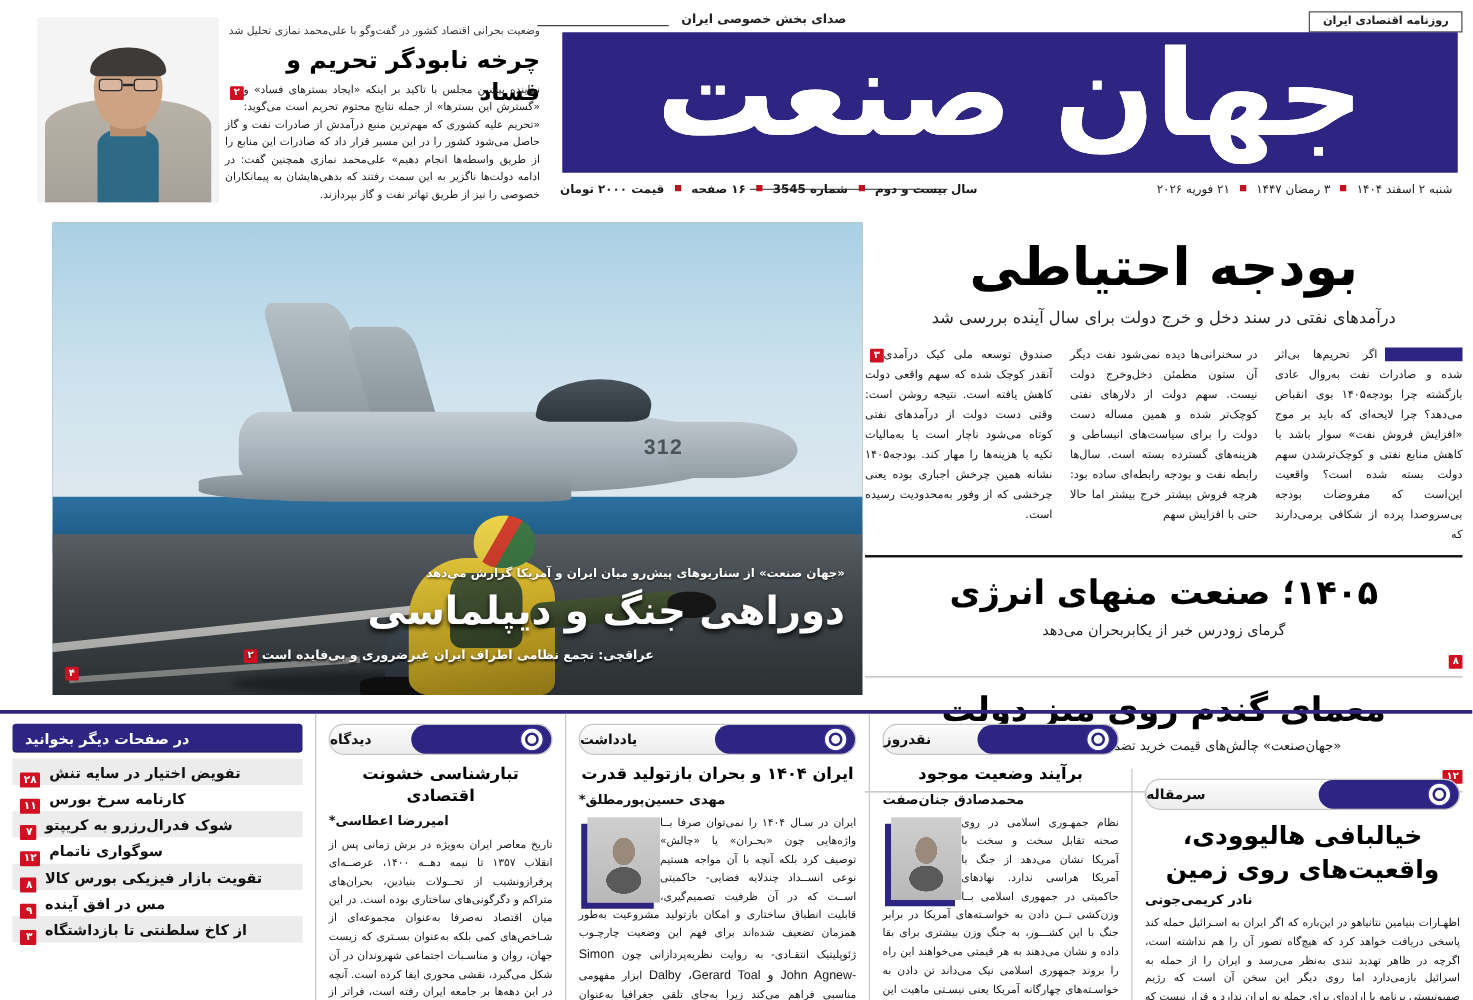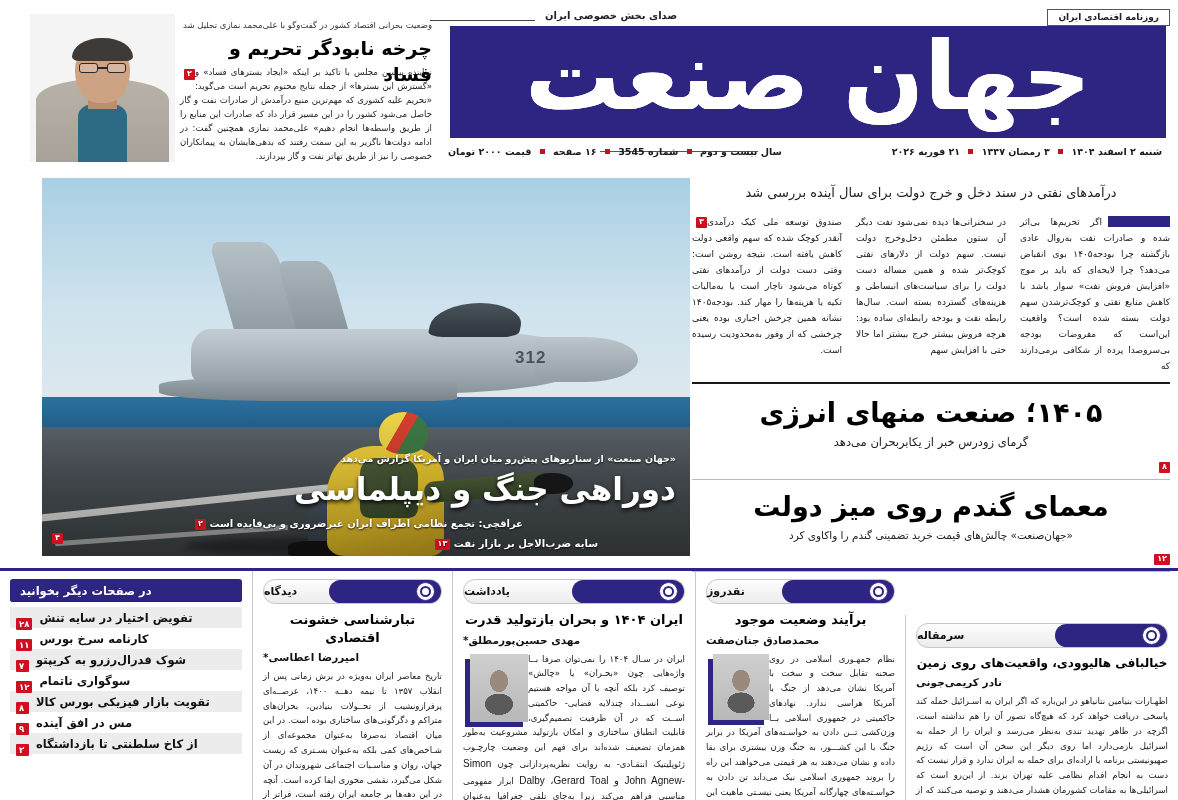--- a/index.html
+++ b/index.html
@@ -42,21 +42,21 @@
     white-space:nowrap; transform:translateY(-6px);
     text-shadow:0 0 0 #fff;
   }
   .masthead-frame {
     position:absolute; top:26px; right:12px; left:450px; height:112px;
     border:2px solid #2e2481; pointer-events:none;
   }
 
   .dateline {
     position:absolute; top:146px; right:16px;
-    font-size:9.5px; font-weight:bold; color:#1a1a1a; letter-spacing:0;
+    font-size:9.5px; font-weight:normal; color:#1a1a1a; letter-spacing:0;
   }
   .issueline {
     position:absolute; top:146px; left:448px;
     font-size:9.5px; font-weight:bold; color:#1a1a1a;
   }
   .sq { display:inline-block; width:5px; height:5px; background:#c1121f; margin:0 5px; vertical-align:1px; }
   .dateline-rule {
     position:absolute; top:151px; left:600px; width:158px; height:1px; background:#555;
   }
 
@@ -190,21 +190,21 @@
     position:absolute; right:6px; top:2px; width:19px; height:19px; z-index:4;
     border-radius:50%; background:#fff; border:1px solid #3b32a0;
     display:flex; align-items:center; justify-content:center;
   }
   .sectab .logo-circle i {
     display:block; width:11px; height:11px; border-radius:50%;
     border:2px solid #2e2481;
   }
 
   .art-title {
-    text-align:center; font-size:12px; font-weight:bold; color:#000;
+    text-align:center; font-size:20px; font-weight:bold; color:#000;
     line-height:1.35; margin-top:2px;
   }
   .art-title.sm { font-size:13px; }
   .art-author {
     text-align:left; font-size:10.5px; font-weight:bold; color:#111; margin-top:5px;
   }
   .art-body {
     font-size:8.6px; line-height:1.72; text-align:justify; color:#151515; margin-top:6px;
   }
   .art-body .lat { font-family:"Liberation Sans",sans-serif; font-size:10px; direction:ltr; unicode-bidi:embed; }
@@ -231,21 +231,21 @@
     box-shadow:inset 0 -1px 0 #241c69;
   }
   .list-item {
     display:flex; align-items:center; justify-content:flex-end; gap:7px;
     height:21px; font-size:11.5px; font-weight:bold; color:#111; padding:0 6px;
   }
   .list-item:nth-child(odd) { background:#ffffff; }
   .list-item:nth-child(even) { background:#ececec; }
   .list-item .num {
     background:#d01020; color:#fff; font-size:8.5px; font-weight:bold;
-    padding:1px 3px; border-radius:1px; min-width:13px; text-align:left;margin-top:13px;
+    padding:1px 3px; border-radius:1px; min-width:13px; text-align:right;margin-top:13px;
   }
   .list-item .txt { }
 
   
   .portrait { position:absolute; inset:0; }
   .portrait .bg { position:absolute; inset:0; background:#f4f4f4; }
   .portrait .suit {
     position:absolute; left:4%; right:4%; bottom:0; height:56%;
     background:linear-gradient(180deg,#b9b2a8 0%,#a8a199 100%);
     border-radius:46% 46% 0 0 / 26% 26% 0 0;
@@ -460,28 +460,25 @@
         <div class="crew-helmet"></div>
         <div class="grad-bottom"></div>
       </div>
 
       <div class="hero-overlay-kicker">«جهان صنعت» از سناریوهای پیش‌رو میان ایران و آمریکا گزارش می‌دهد</div>
       <div class="hero-overlay-title">دوراهی جنگ و دیپلماسی</div>
       <div class="hero-overlay-sub1">
         <span>عراقچی: تجمع نظامی اطراف ایران غیرضروری و بی‌فایده است</span>
         <span class="pagebadge">۲</span>
       </div>
-      <div class="hero-overlay-sub2">
-        <span>سایه ضرب‌الاجل بر بازار نفت</span>
-        <span class="pagebadge">۱۳</span>
-      </div>
       <span class="pagebadge hero-pagebadge">۴</span>
     </div>
 
     <div class="lead-col">
+      <div class="lead-title">بودجه احتیاطی</div>
       <div class="lead-sub">درآمدهای نفتی در سند دخل و خرج دولت برای سال آینده بررسی شد</div>
 
       <div class="lead-cols">
         <div class="c">
           <span class="lead-logo"></span>
           <span>اگر تحریم‌ها بی‌اثر شده و صادرات نفت به‌روال عادی بازگشته چرا بودجه۱۴۰۵ بوی انقباض می‌دهد؟ چرا لایحه‌ای که باید بر موج «افزایش فروش نفت» سوار باشد با کاهش منابع نفتی و کوچک‌ترشدن سهم دولت بسته شده است؟ واقعیت این‌است که مفروضات بودجه بی‌سروصدا پرده از شکافی برمی‌دارند که</span>
         </div>
         <div class="c">در سخنرانی‌ها دیده نمی‌شود نفت دیگر آن ستون مطمئن دخل‌وخرج دولت نیست. سهم دولت از دلارهای نفتی کوچک‌تر شده و همین مساله دست دولت را برای سیاست‌های انبساطی و هزینه‌های گسترده بسته است. سال‌ها رابطه نفت و بودجه رابطه‌ای ساده بود: هرچه فروش بیشتر خرج بیشتر اما حالا حتی با افزایش سهم</div>
         <div class="c">
           <span class="pagebadge" style="float:left;margin:3px 0 0 4px;">۳</span>

